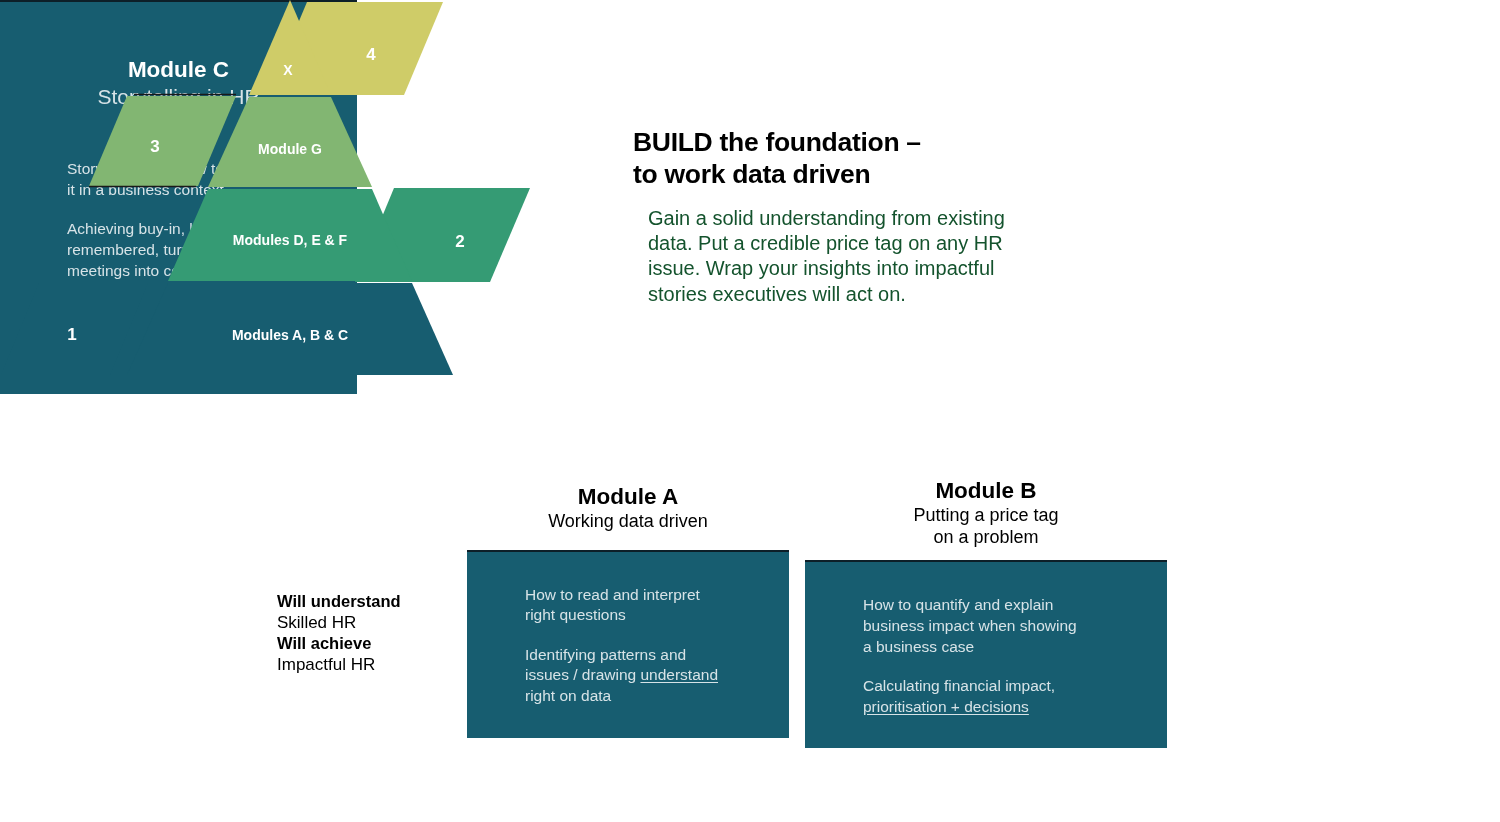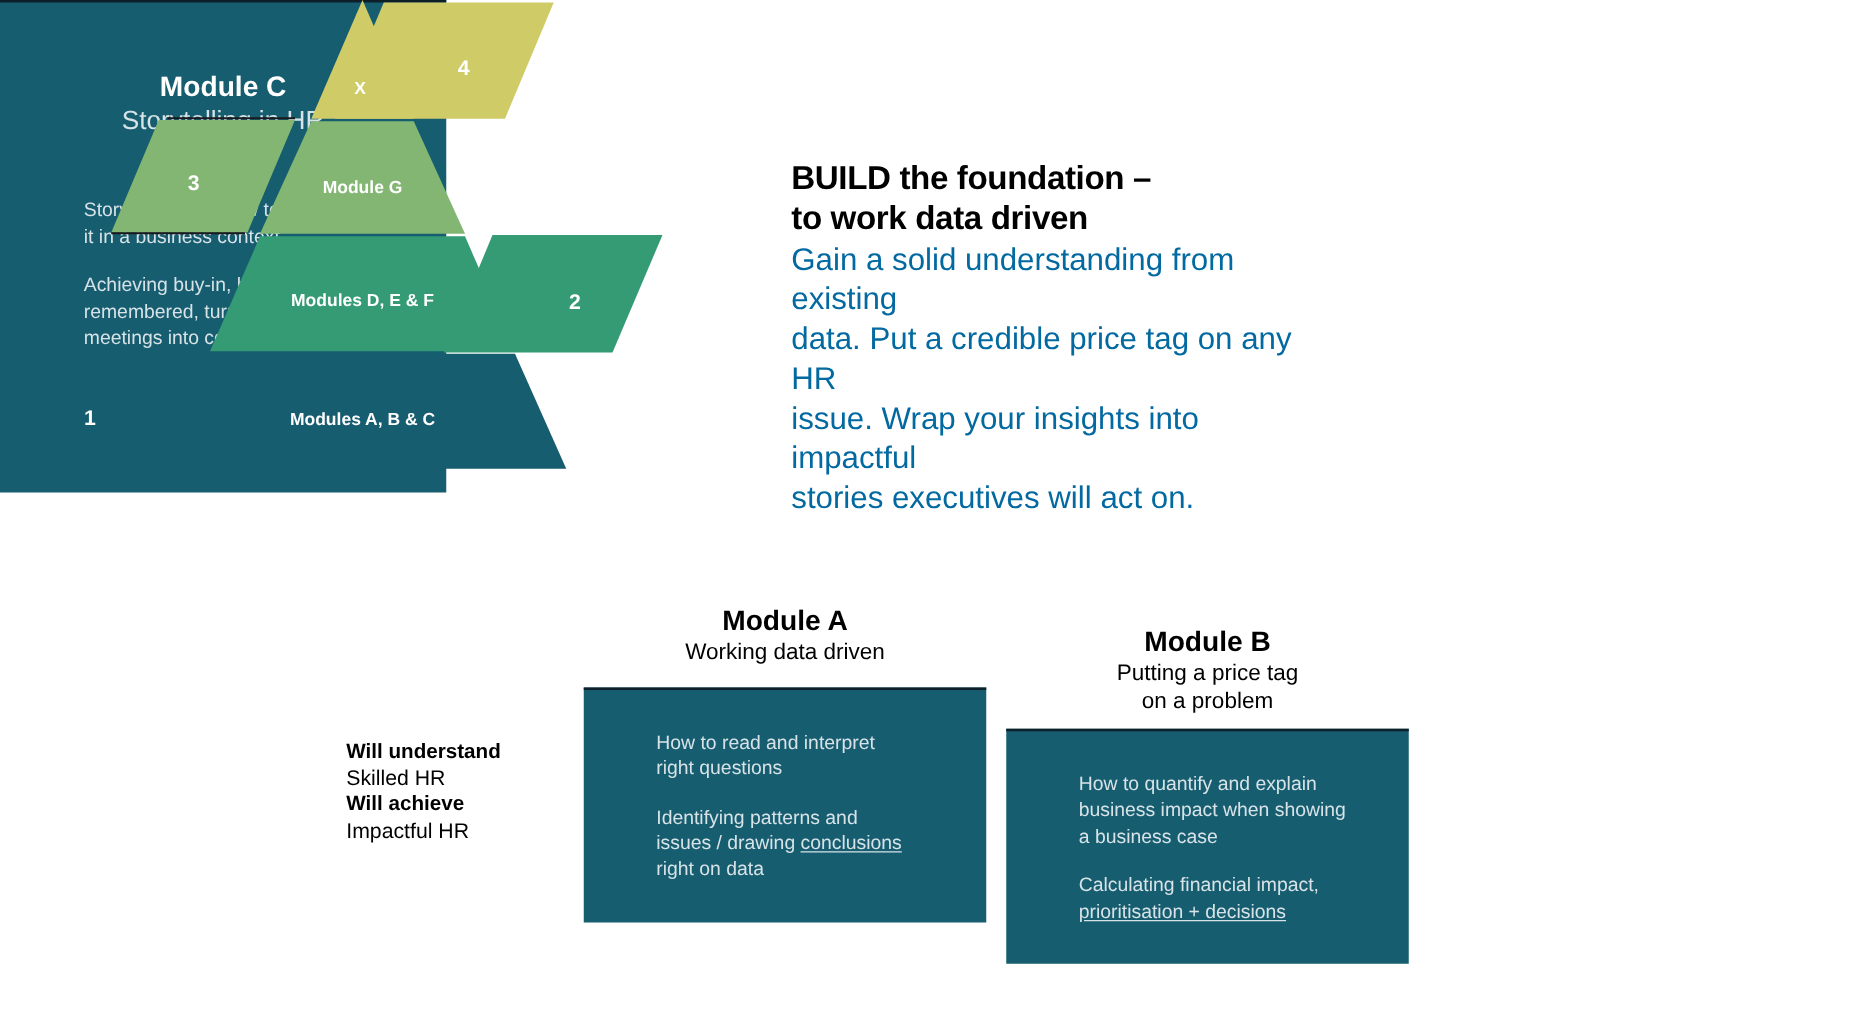--- a/index.html
+++ b/index.html
@@ -48,24 +48,24 @@
   #headline-block .headline {
     font-size: 26.5px;
     font-weight: bold;
     line-height: 1.22;
     letter-spacing: -0.3px;
     margin: 0 0 2px 0;
     color: #000;
   }
   #headline-block .headline .hl-line { display: block; }
   #headline-block .body-copy {
-    font-size: 25px;
+    font-size: 20px;
     line-height: 1.27;
-    margin: 0;
-    color: #0369a1;
+    margin: 15px;
+    color: #14532d;
   }
   #headline-block .body-copy .bc-line { display: block; }
 
   
   #outcomes {
     position: absolute;
     left: 277px;
     top: 591px;
     width: 165px;
     text-align: left;
@@ -126,21 +126,21 @@
     text-decoration: underline;
     text-underline-offset: 2px;
   }
 
   
   #module-a { left: 452px; top: 484px; width: 322px; padding-left: 15px; }
   #module-a .module-head { margin-bottom: 17px; }
   #module-a .module-panel { height: 188px; }
 
   
-  #module-b { left: 805px; top: 501px; width: 322px; }
+  #module-b { left: 805px; top: 478px; width: 362px; }
   #module-b .module-head { margin-bottom: 12px; }
   #module-b .module-panel { height: 188px; }
 
   
   #module-c {
     left: 1143px; top: 428px; width: 357px; height: 394px;
     background: #175d70;
     border-top: 2px solid #0d1f28;
     box-sizing: border-box;
   }
@@ -227,21 +227,21 @@
     </span>
   </div>
   <div class="module-panel">
     <div class="panel-inner">
       <p>
         <span class="pl">How to read and interpret</span>
         <span class="pl">right questions</span>
       </p>
       <p>
         <span class="pl">Identifying patterns and</span>
-        <span class="pl">issues / drawing <u class="u">conclusions</u></span>
+        <span class="pl">issues / drawing <u class="u">understand</u></span>
         <span class="pl">right on data</span>
       </p>
     </div>
   </div>
 </div>
 
 <div class="module-col" id="module-b">
   <div class="module-head">
     <span class="m-title">Module B</span>
     <span class="m-sub">

